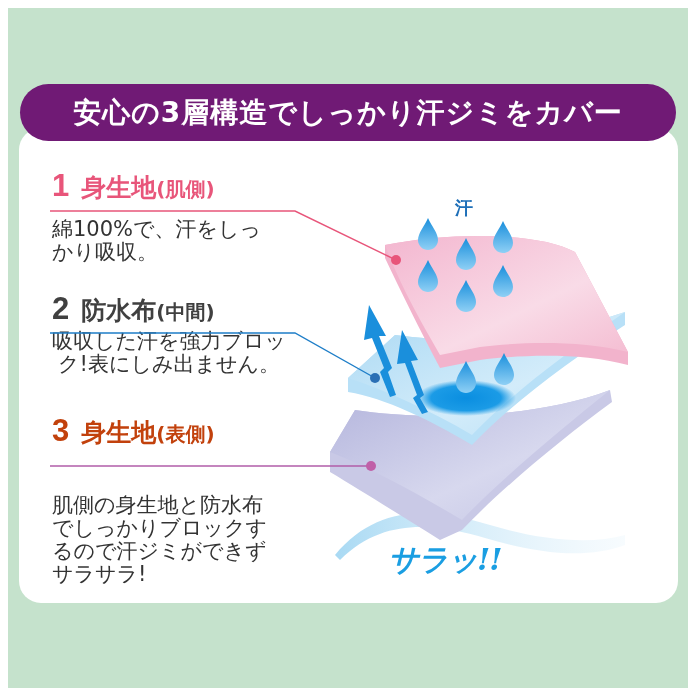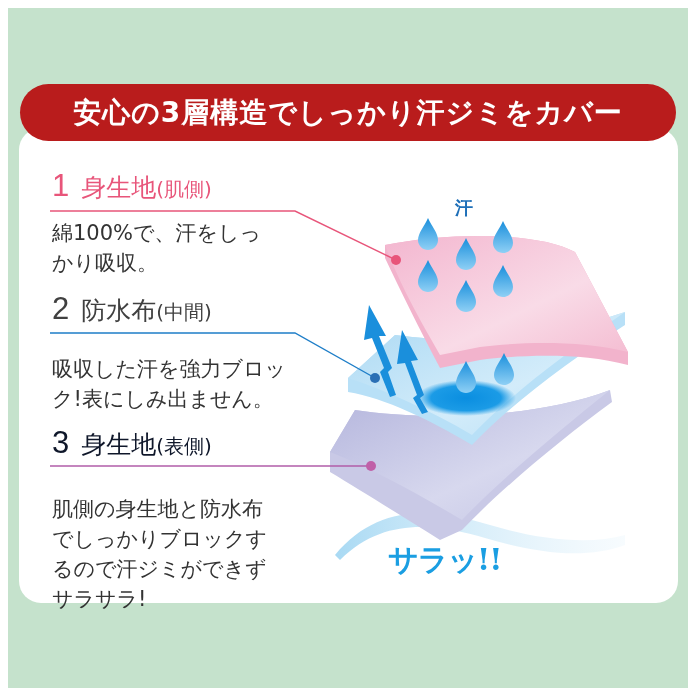--- a/index.html
+++ b/index.html
@@ -2,35 +2,35 @@
 <html><head>
   <meta charset="utf-8">
   <style>
     html, body { margin: 0; padding: 0; background: #ffffff; }
     body { width: 700px; height: 700px; position: relative; overflow: hidden;
            font-family: "DejaVu Sans", "Liberation Sans", sans-serif; }
     .bg { position: absolute; left: 8px; top: 8px; width: 680px; height: 680px; background: #c5e2cc; }
     .card { position: absolute; left: 19px; top: 128px; width: 659px; height: 475px;
             background: #ffffff; border-radius: 22px; }
     .header { position: absolute; left: 20px; top: 84px; width: 656px; height: 57px;
-              background: #b91c1c; border-radius: 29px; display: flex; align-items: center;
+              background: #701a75; border-radius: 29px; display: flex; align-items: center;
               justify-content: center; color: #ffffff; font-weight: bold; font-size: 28px;
               letter-spacing: 1px; z-index: 3; }
-    .section-title { position: absolute; left: 52px; font-weight: normal; font-size: 25px;
+    .section-title { position: absolute; left: 52px; font-weight: bold; font-size: 25px;
                      white-space: nowrap; line-height: 1; z-index: 4; }
     .section-title .num { font-size: 31px; margin-right: 12px; font-family: "Liberation Sans", sans-serif; }
     .section-title .sub { font-size: 20px; }
-    .section-body { position: absolute; left: 52px; font-size: 21px; line-height: 30px;
+    .section-body { position: absolute; left: 52px; font-size: 21px; line-height: 23px;
                     color: #333333; white-space: pre-line; z-index: 4; }
     .illus { position: absolute; left: 0; top: 0; width: 700px; height: 700px; z-index: 2; }
     .leaders { position: absolute; left: 0; top: 0; width: 700px; height: 700px; z-index: 5; pointer-events: none; }
     .sweat-label { position: absolute; left: 455px; top: 196px; color: #1e6fb8; font-weight: bold;
                    font-size: 18px; z-index: 6; }
     .sara { position: absolute; left: 388px; top: 540px; color: #1a9ee2; font-weight: bold;
-            font-size: 30px; z-index: 6; letter-spacing: -1px;
+            font-style: italic; font-size: 30px; z-index: 6; letter-spacing: -1px;
             font-family: "DejaVu Serif", serif; }
   </style>
 </head>
 <body>
 
 <div class="bg"></div>
 <div class="card"></div>
 
 <div class="header">
   <span>安心の3層構造でしっかり汗ジミをカバー</span>
@@ -38,24 +38,24 @@
 
 <div class="section-title" style="top:170px; color:#e8557a;">
   <span class="num">1</span><span>身生地</span><span class="sub">(肌側)</span>
 </div>
 <div class="section-body" style="top:218px;">綿100%で、汗をしっ
 かり吸収。</div>
 
 <div class="section-title" style="top:293px; color:#404040;">
   <span class="num">2</span><span>防水布</span><span class="sub">(中間)</span>
 </div>
-<div class="section-body" style="top:354px;">吸収した汗を強力ブロッ
+<div class="section-body" style="top:330px;text-align:center;">吸収した汗を強力ブロッ
 ク!表にしみ出ません。</div>
 
-<div class="section-title" style="top:427px; color:#0f172a;">
+<div class="section-title" style="top:415px; color:#c2410c;">
   <span class="num">3</span><span>身生地</span><span class="sub">(表側)</span>
 </div>
 <div class="section-body" style="top:494px;">肌側の身生地と防水布
 でしっかりブロックす
 るので汗ジミができず
 サラサラ!</div>
 
 <svg class="illus" viewBox="0 0 700 700">
   <defs>
     <linearGradient id="pinkG" x1="0" y1="0" x2="1" y2="1">

